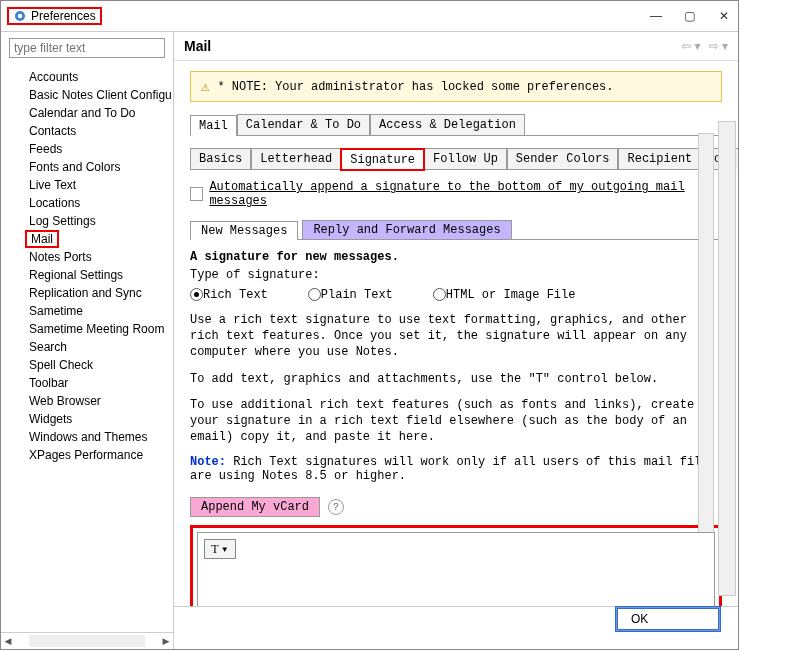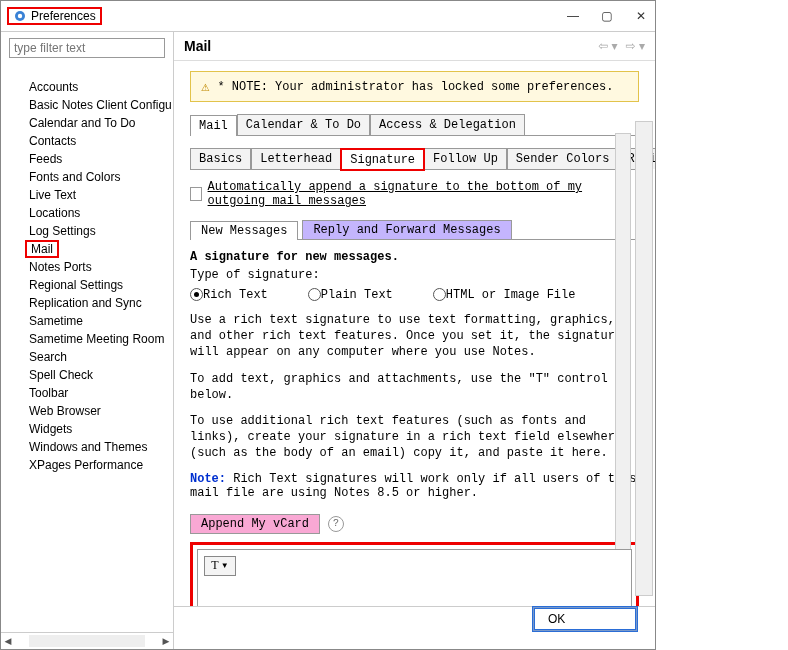--- a/index.html
+++ b/index.html
@@ -1,25 +1,25 @@
 <!DOCTYPE html>
 <html><head>
 <meta charset="utf-8">
 <style>
   html,body{margin:0;padding:0;font-family:"Segoe UI",Tahoma,sans-serif;font-size:12px;color:#000;background:#fff;}
-  .window{width:656px;height:650px;border:1px solid #888;box-sizing:border-box;display:flex;flex-direction:column;position:relative;}
+  .window{width:739px;height:650px;border:1px solid #888;box-sizing:border-box;display:flex;flex-direction:column;position:relative;}
   .titlebar{display:flex;align-items:center;height:30px;padding:0 6px;border-bottom:1px solid #ccc;}
   .title-left{display:flex;align-items:center;gap:4px;border:2px solid #e00;padding:0 4px;}
   .title-left svg{display:block}
   .title{font-size:12px;}
   .titlebar .spacer{flex:1}
   .winbtns{display:flex;gap:18px;font-family:Arial,sans-serif;color:#333;}
   .winbtn{width:16px;text-align:center;}
   .body{flex:1;display:flex;overflow:hidden;}
-  .sidebar{width:172px;border-right:1px solid #ccc;display:flex;flex-direction:column;overflow:hidden;gap:10px;}
+  .sidebar{width:172px;border-right:1px solid #ccc;display:flex;flex-direction:column;overflow:hidden;}
   .filter{margin:6px 8px;}
   .filter input{width:100%;box-sizing:border-box;border:1px solid #999;padding:2px 4px;font-size:12px;}
   .tree{flex:1;overflow:auto;padding:4px 0 4px 0;}
   .tree-item{padding:2px 4px 2px 28px;white-space:nowrap;cursor:default;}
   .tree-item.sel{border:2px solid #e00;display:inline-block;margin-left:24px;padding:0 4px;}
   .scroll-x{height:16px;border-top:1px solid #ccc;display:flex;align-items:center;}
   .scroll-x .track{flex:1;background:#eee;height:12px;margin:0 14px;position:relative;}
   .scroll-x .arrow{width:14px;text-align:center;color:#555;font-size:9px;}
   .content{flex:1;display:flex;flex-direction:column;overflow:hidden;}
   .pane-header{display:flex;align-items:center;height:28px;padding:0 10px;border-bottom:1px solid #ddd;}

